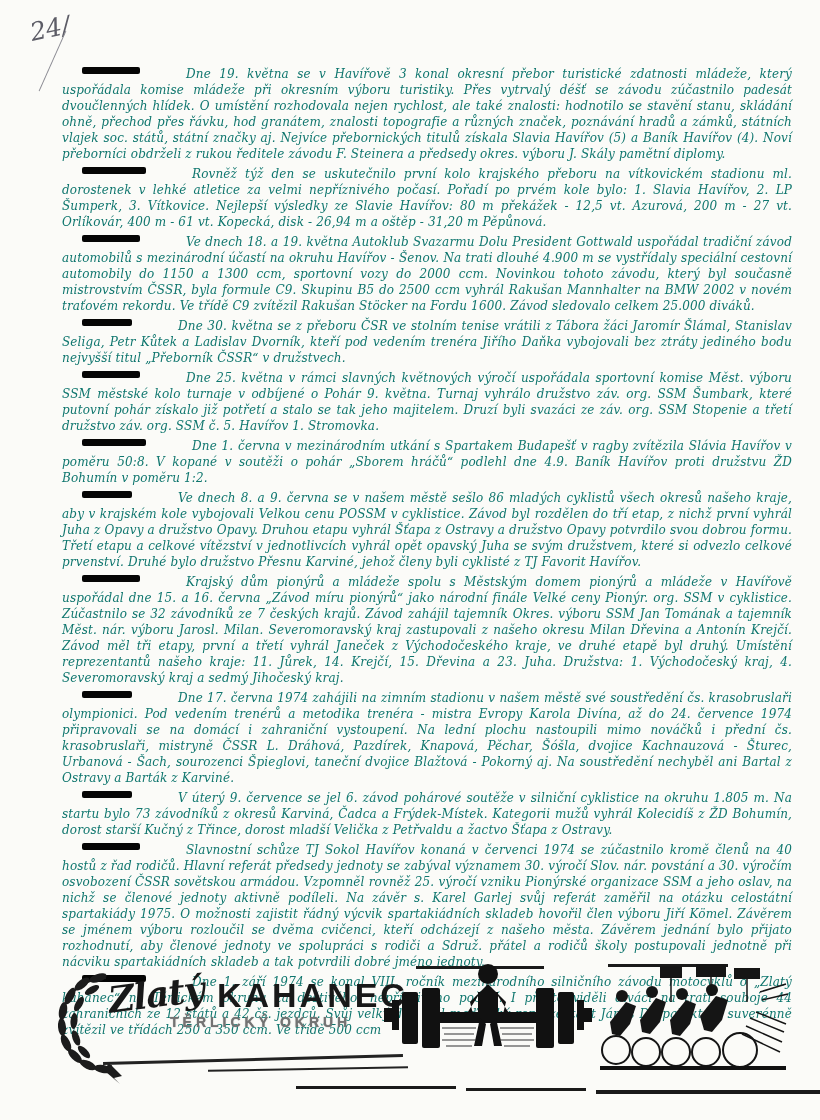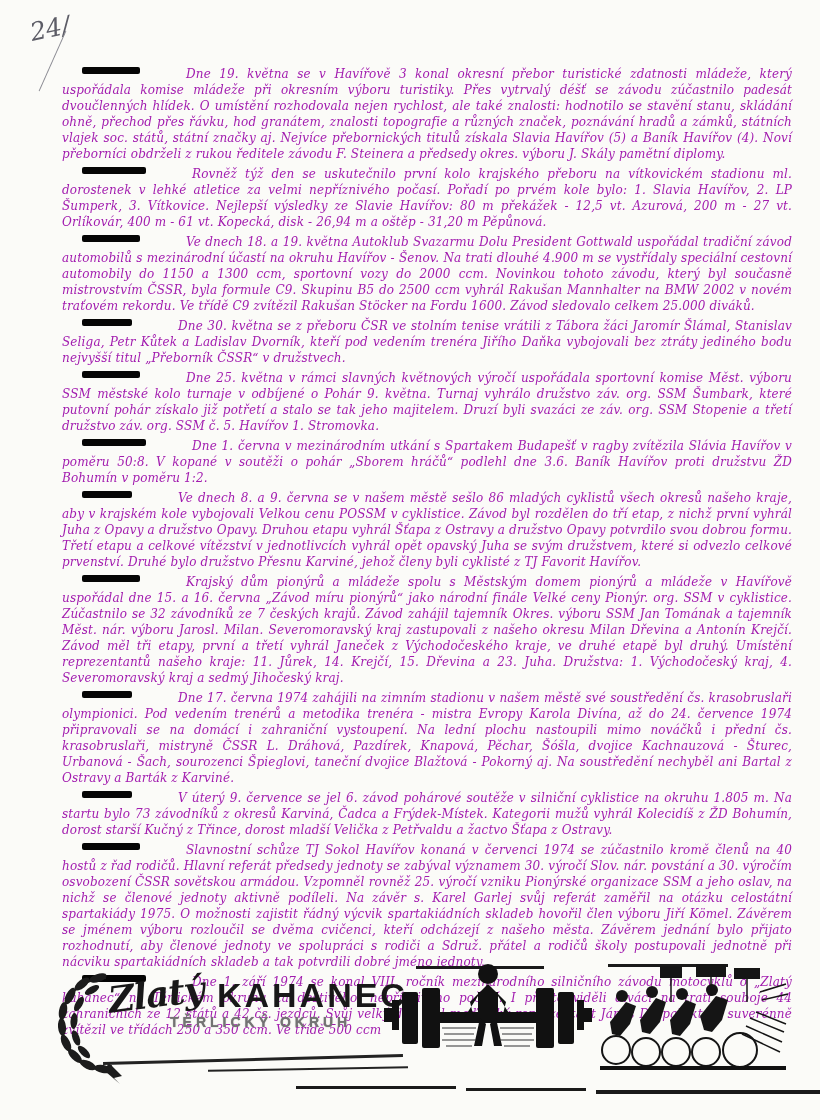--- a/index.html
+++ b/index.html
@@ -24,21 +24,21 @@
   }
   
   .content{
     position:absolute;top:66px;left:62px;width:730px;
   }
   p.entry{
     margin:0 0 4px 0;
     text-align:justify;
     font:italic 12px/16px "DejaVu Serif", serif;
     letter-spacing:.15px;
-    color:#a21caf;
+    color:#0f766e;
   }
   .bar{
     display:inline-block;width:58px;height:7px;background:#050505;
     margin:0 46px 2px 20px;vertical-align:2px;border-radius:2px;
   }
   .bar.w2{width:64px}
   .bar.w3{width:50px}
   
   .banner{
     position:absolute;left:48px;top:962px;width:744px;height:140px;
@@ -78,21 +78,21 @@
 
   <div class="pagenum">24/</div>
   <div class="pagenum-slash"></div>
 
   <div class="content">
     <p class="entry"><span class="bar"></span><span>Dne 19. května se v Havířově 3 konal okresní přebor turistické zdatnosti mládeže, který uspořádala komise mládeže při okresním výboru turistiky. Přes vytrvalý déšť se závodu zúčastnilo padesát dvoučlenných hlídek. O umístění rozhodovala nejen rychlost, ale také znalosti: hodnotilo se stavění stanu, skládání ohně, přechod přes řávku, hod granátem, znalosti topografie a různých značek, poznávání hradů a zámků, státních vlajek soc. států, státní značky aj. Nejvíce přebornických titulů získala Slavia Havířov (5) a Baník Havířov (4). Noví přeborníci obdrželi z rukou ředitele závodu F. Steinera a předsedy okres. výboru J. Skály pamětní diplomy.</span></p>
     <p class="entry"><span class="bar w2"></span><span>Rovněž týž den se uskutečnilo první kolo krajského přeboru na vítkovickém stadionu ml. dorostenek v lehké atletice za velmi nepříznivého počasí. Pořadí po prvém kole bylo: 1. Slavia Havířov, 2. LP Šumperk, 3. Vítkovice. Nejlepší výsledky ze Slavie Havířov: 80 m překážek - 12,5 vt. Azurová, 200 m - 27 vt. Orlíkovár, 400 m - 61 vt. Kopecká, disk - 26,94 m a oštěp - 31,20 m Pěpůnová.</span></p>
     <p class="entry"><span class="bar"></span><span>Ve dnech 18. a 19. května Autoklub Svazarmu Dolu President Gottwald uspořádal tradiční závod automobilů s mezinárodní účastí na okruhu Havířov - Šenov. Na trati dlouhé 4.900 m se vystřídaly speciální cestovní automobily do 1150 a 1300 ccm, sportovní vozy do 2000 ccm. Novinkou tohoto závodu, který byl současně mistrovstvím ČSSR, byla formule C9. Skupinu B5 do 2500 ccm vyhrál Rakušan Mannhalter na BMW 2002 v novém traťovém rekordu. Ve třídě C9 zvítězil Rakušan Stöcker na Fordu 1600. Závod sledovalo celkem 25.000 diváků.</span></p>
     <p class="entry"><span class="bar w3"></span><span>Dne 30. května se z přeboru ČSR ve stolním tenise vrátili z Tábora žáci Jaromír Šlámal, Stanislav Seliga, Petr Kůtek a Ladislav Dvorník, kteří pod vedením trenéra Jiřího Daňka vybojovali bez ztráty jediného bodu nejvyšší titul „Přeborník ČSSR“ v družstvech.</span></p>
     <p class="entry"><span class="bar"></span><span>Dne 25. května v rámci slavných květnových výročí uspořádala sportovní komise Měst. výboru SSM městské kolo turnaje v odbíjené o Pohár 9. května. Turnaj vyhrálo družstvo záv. org. SSM Šumbark, které putovní pohár získalo již potřetí a stalo se tak jeho majitelem. Druzí byli svazáci ze záv. org. SSM Stopenie a třetí družstvo záv. org. SSM č. 5. Havířov 1. Stromovka.</span></p>
-    <p class="entry"><span class="bar w2"></span><span>Dne 1. června v mezinárodním utkání s Spartakem Budapešť v ragby zvítězila Slávia Havířov v poměru 50:8. V kopané v soutěži o pohár „Sborem hráčů“ podlehl dne 3.6. Baník Havířov proti družstvu ŽD Bohumín v poměru 1:2.</span></p>
+    <p class="entry"><span class="bar w2"></span><span>Dne 1. června v mezinárodním utkání s Spartakem Budapešť v ragby zvítězila Slávia Havířov v poměru 50:8. V kopané v soutěži o pohár „Sborem hráčů“ podlehl dne 4.9. Baník Havířov proti družstvu ŽD Bohumín v poměru 1:2.</span></p>
     <p class="entry"><span class="bar w3"></span><span>Ve dnech 8. a 9. června se v našem městě sešlo 86 mladých cyklistů všech okresů našeho kraje, aby v krajském kole vybojovali Velkou cenu POSSM v cyklistice. Závod byl rozdělen do tří etap, z nichž první vyhrál Juha z Opavy a družstvo Opavy. Druhou etapu vyhrál Šťapa z Ostravy a družstvo Opavy potvrdilo svou dobrou formu. Třetí etapu a celkové vítězství v jednotlivcích vyhrál opět opavský Juha se svým družstvem, které si odvezlo celkové prvenství. Druhé bylo družstvo Přesnu Karviné, jehož členy byli cyklisté z TJ Favorit Havířov.</span></p>
     <p class="entry"><span class="bar"></span><span>Krajský dům pionýrů a mládeže spolu s Městským domem pionýrů a mládeže v Havířově uspořádal dne 15. a 16. června „Závod míru pionýrů“ jako národní finále Velké ceny Pionýr. org. SSM v cyklistice. Zúčastnilo se 32 závodníků ze 7 českých krajů. Závod zahájil tajemník Okres. výboru SSM Jan Tomának a tajemník Měst. nár. výboru Jarosl. Milan. Severomoravský kraj zastupovali z našeho okresu Milan Dřevina a Antonín Krejčí. Závod měl tři etapy, první a třetí vyhrál Janeček z Východočeského kraje, ve druhé etapě byl druhý. Umístění reprezentantů našeho kraje: 11. Jůrek, 14. Krejčí, 15. Dřevina a 23. Juha. Družstva: 1. Východočeský kraj, 4. Severomoravský kraj a sedmý Jihočeský kraj.</span></p>
     <p class="entry"><span class="bar w3"></span><span>Dne 17. června 1974 zahájili na zimním stadionu v našem městě své soustředění čs. krasobruslaři olympionici. Pod vedením trenérů a metodika trenéra - mistra Evropy Karola Divína, až do 24. července 1974 připravovali se na domácí i zahraniční vystoupení. Na lední plochu nastoupili mimo nováčků i přední čs. krasobruslaři, mistryně ČSSR L. Dráhová, Pazdírek, Knapová, Pěchar, Šóšla, dvojice Kachnauzová - Šturec, Urbanová - Šach, sourozenci Špieglovi, taneční dvojice Blažtová - Pokorný aj. Na soustředění nechyběl ani Bartal z Ostravy a Barták z Karviné.</span></p>
     <p class="entry"><span class="bar w3"></span><span>V úterý 9. července se jel 6. závod pohárové soutěže v silniční cyklistice na okruhu 1.805 m. Na startu bylo 73 závodníků z okresů Karviná, Čadca a Frýdek-Místek. Kategorii mužů vyhrál Kolecidíš z ŽD Bohumín, dorost starší Kučný z Třince, dorost mladší Velička z Petřvaldu a žactvo Šťapa z Ostravy.</span></p>
     <p class="entry"><span class="bar"></span><span>Slavnostní schůze TJ Sokol Havířov konaná v červenci 1974 se zúčastnilo kromě členů na 40 hostů z řad rodičů. Hlavní referát předsedy jednoty se zabýval významem 30. výročí Slov. nár. povstání a 30. výročím osvobození ČSSR sovětskou armádou. Vzpomněl rovněž 25. výročí vzniku Pionýrské organizace SSM a jeho oslav, na nichž se členové jednoty aktivně podíleli. Na závěr s. Karel Garlej svůj referát zaměřil na otázku celostátní spartakiády 1975. O možnosti zajistit řádný výcvik spartakiádních skladeb hovořil člen výboru Jiří Kömel. Závěrem se jménem výboru rozloučil se dvěma cvičenci, kteří odcházejí z našeho města. Závěrem jednání bylo přijato rozhodnutí, aby členové jednoty ve spolupráci s rodiči a Sdruž. přátel a rodičů školy postupovali jednotně při nácviku spartakiádních skladeb a tak potvrdili dobré jméno jednoty.</span></p>
     <p class="entry"><span class="bar w2"></span><span>Dne 1. září 1974 se konal VIII. ročník mezinárodního silničního závodu motocyklů o „Zlatý kahanec“ na Těrlickém okruhu za deštivého, nepříznivého počasí. I přesto viděli diváci na trati souboje 44 zahraničních ze 12 států a 42 čs. jezdců. Svůj velký den měl maďarský reprezentant János Drapal, který suverénně zvítězil ve třídách 250 a 350 ccm. Ve třídě 500 ccm</span></p>
   </div>
 
   <div class="banner">
 

